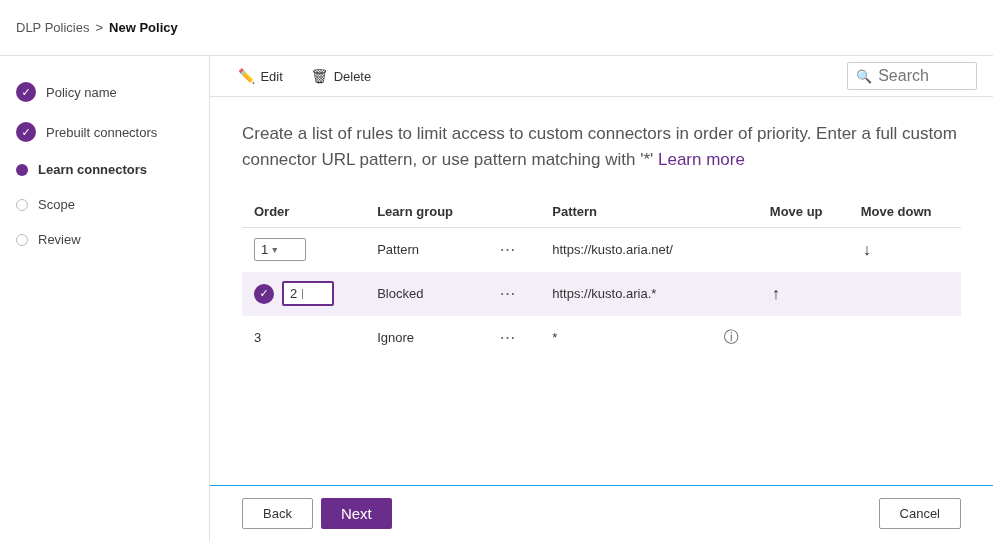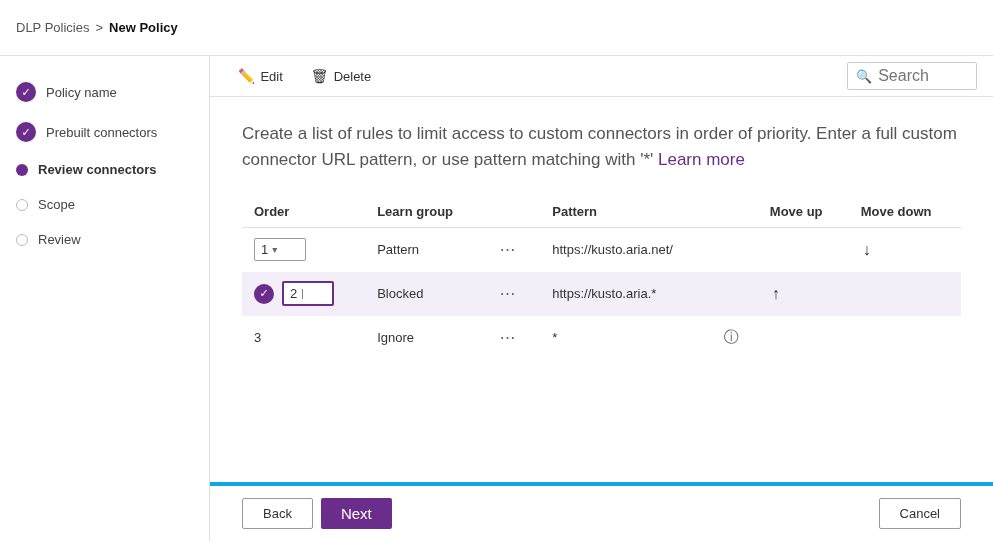--- a/index.html
+++ b/index.html
@@ -225,21 +225,21 @@
       font-size: 15px;
       color: #666;
       cursor: pointer;
     }
 
     
     .footer {
       display: flex;
       align-items: center;
       padding: 12px 32px;
-      border-top: 4px solid #0ea5e9;
+      border-top: 1px solid #0ea5e9;
       gap: 8px;
     }
     .btn-back {
       border: 1px solid #999;
       background: #fff;
       padding: 7px 20px;
       border-radius: 2px;
       cursor: pointer;
       font-size: 13px;
       color: #333;
@@ -281,21 +281,21 @@
     <div class="sidebar-item">
       <span class="step-icon completed">✓</span>
       <span>Policy name</span>
     </div>
     <div class="sidebar-item">
       <span class="step-icon completed">✓</span>
       <span>Prebuilt connectors</span>
     </div>
     <div class="sidebar-item active">
       <span class="step-icon active-dot"></span>
-      <span>Review connectors</span>
+      <span>Learn connectors</span>
     </div>
     <div class="sidebar-item">
       <span class="step-icon empty"></span>
       <span>Scope</span>
     </div>
     <div class="sidebar-item">
       <span class="step-icon empty"></span>
       <span>Review</span>
     </div>
   </nav>

